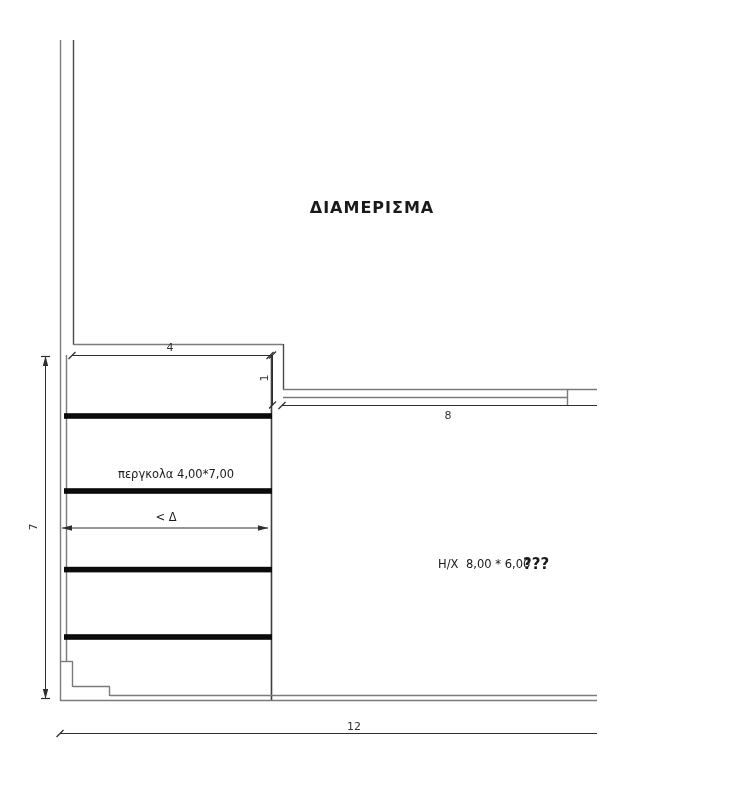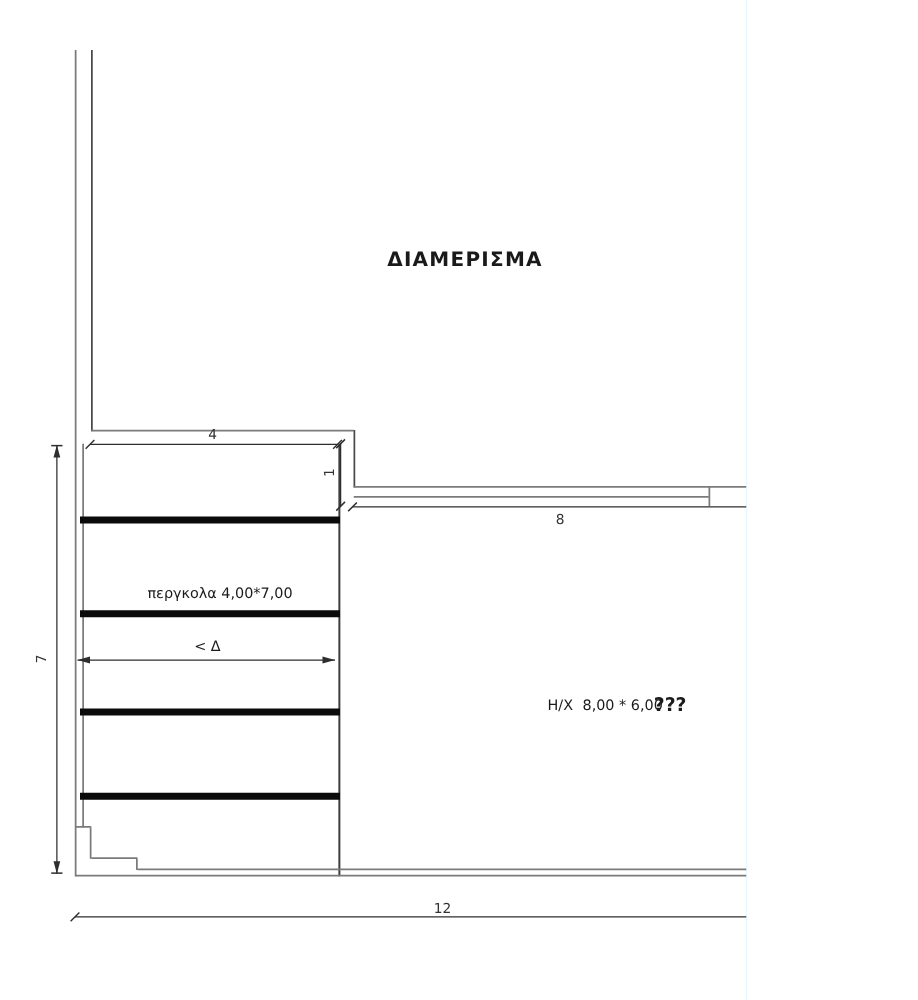--- a/index.html
+++ b/index.html
@@ -1,20 +1,20 @@
 <!DOCTYPE html>
 <html><head>
 <meta charset="utf-8">
 <style>
   html, body { margin: 0; padding: 0; background: #ffffff; }
   .page {
     position: relative;
     width: 597px;
     height: 800px;
-    background: #7dd3fc;
+    background: #bef264;
     overflow: hidden;
   }
   svg { position: absolute; left: 0; top: 0; }
 
   .wall        { stroke: #7b7b7b; stroke-width: 1.4; fill: none; }
   .wall-dark   { stroke: #4a4a4a; stroke-width: 1.4; fill: none; }
   .edge-dark   { stroke: #3d3d3d; stroke-width: 1.6; fill: none; }
   .beam        { fill: #0b0b0b; }
   .dim-line    { stroke: #2e2e2e; stroke-width: 1; fill: none; }
   .dim-tick    { stroke: #2e2e2e; stroke-width: 1.2; fill: none; }

